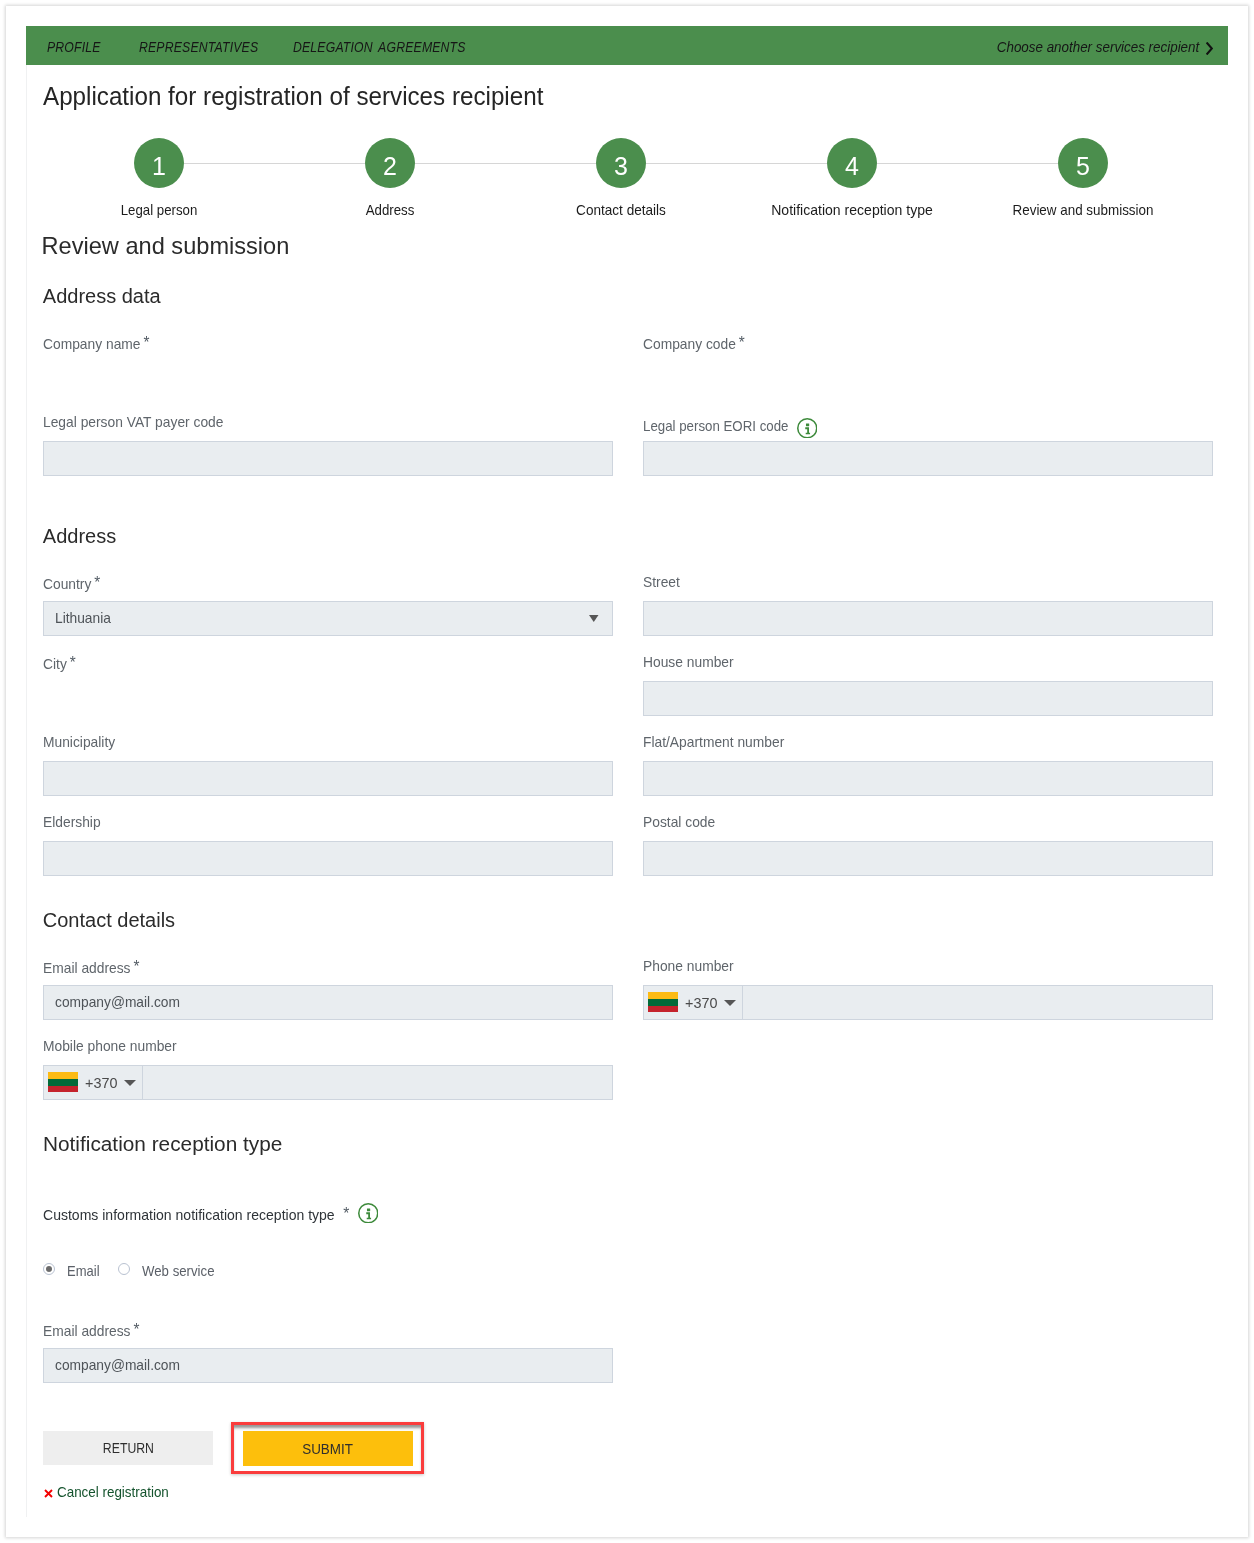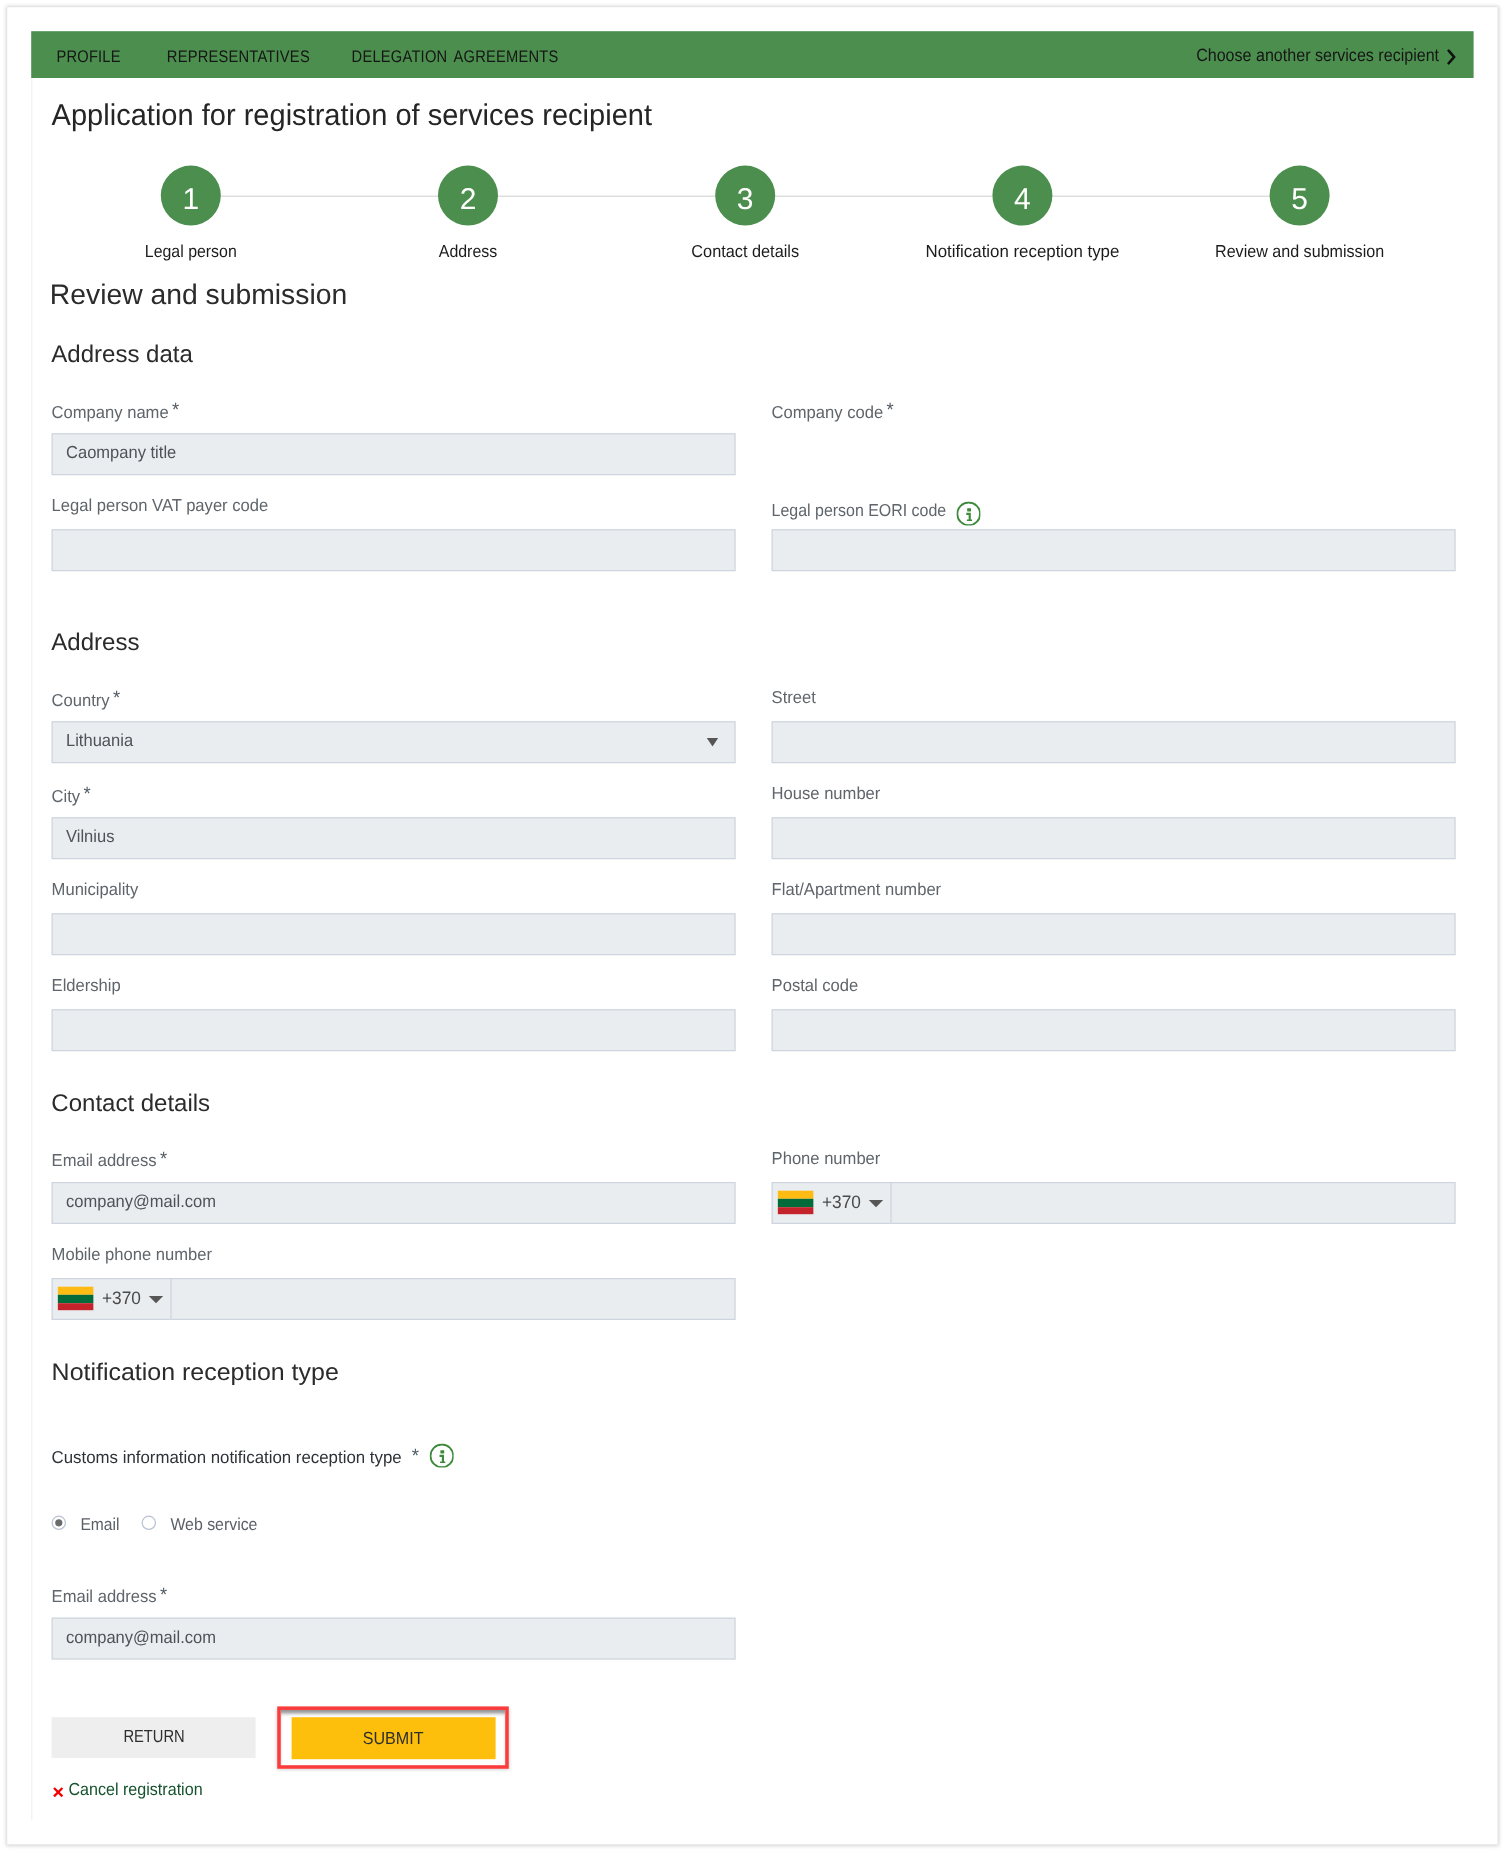--- a/index.html
+++ b/index.html
@@ -11,20 +11,21 @@
   }
   .page-frame{
     position:absolute;left:6px;top:6px;width:1242px;height:1531px;
     background:#fff;box-shadow:0 0 3px 1px rgba(0,0,0,0.17);
     overflow:hidden;
   }
   
   .navbar{
     position:absolute;left:26px;top:26px;width:1202px;height:39px;
     background:#4b8e4d;
+    font-style:italic;
   }
   .nav-item{
     position:absolute;top:2px;height:39px;line-height:39px;
     color:#161616;font-size:14px;letter-spacing:.2px;word-spacing:2.5px;white-space:nowrap;cursor:pointer;
     transform:scaleX(.875);transform-origin:left center;
   }
   .nav-right{
     position:absolute;right:14px;top:2px;height:39px;line-height:39px;
     color:#161616;font-size:14.8px;cursor:pointer;white-space:nowrap;
     transform:scaleX(.905);transform-origin:right center;
@@ -149,23 +150,20 @@
       </div>
     </div>
 
     <div class="sec-h h-review">Review and submission</div>
     <div class="sec-h h-company">Address data</div>
     <div class="sec-h h-address">Address</div>
     <div class="sec-h h-contact">Contact details</div>
     <div class="sec-h h-notif">Notification reception type</div>
 
     <div class="fld-label" style="left:43px;top:334px"><span>Company name</span><span class="req">*</span></div>
-    <div class="fld" style="left:43px;top:361px;width:570px">
-        <span>Caompany title</span>
-      </div>
 
     <div class="fld-label" style="left:643px;top:334px"><span>Company code</span><span class="req">*</span></div>
 
     <div class="fld-label" style="left:43px;top:414px">Legal person VAT payer code</div>
     <div class="fld empty" style="left:43px;top:441px;width:570px"></div>
 
     <div class="fld-label" style="left:643px;top:418px;transform:scaleX(.923)"><span>Legal person EORI code</span></div>
     <svg class="info-icon" style="left:796.5px;top:417.5px" viewBox="0 0 20 20">
       <circle cx="10" cy="10" r="9.25" fill="none" stroke="#3d8a3b" stroke-width="1.5"></circle>
       <rect x="8.75" y="5.35" width="3.15" height="2.6" rx="0.35" fill="#3d8a3b"></rect>
@@ -176,23 +174,20 @@
     <div class="fld-label" style="left:43px;top:574px"><span>Country</span><span class="req">*</span></div>
     <div class="fld select" style="left:43px;top:601px;width:570px">
         <span>Lithuania</span>
         <span class="caret"></span>
       </div>
 
     <div class="fld-label" style="left:643px;top:574px">Street</div>
     <div class="fld empty" style="left:643px;top:601px;width:570px"></div>
 
     <div class="fld-label" style="left:43px;top:654px"><span>City</span><span class="req">*</span></div>
-    <div class="fld" style="left:43px;top:681px;width:570px">
-        <span>Vilnius</span>
-      </div>
 
     <div class="fld-label" style="left:643px;top:654px">House number</div>
     <div class="fld empty" style="left:643px;top:681px;width:570px"></div>
 
     <div class="fld-label" style="left:43px;top:734px">Municipality</div>
     <div class="fld empty" style="left:43px;top:761px;width:570px"></div>
 
     <div class="fld-label" style="left:643px;top:734px">Flat/Apartment number</div>
     <div class="fld empty" style="left:643px;top:761px;width:570px"></div>
 

